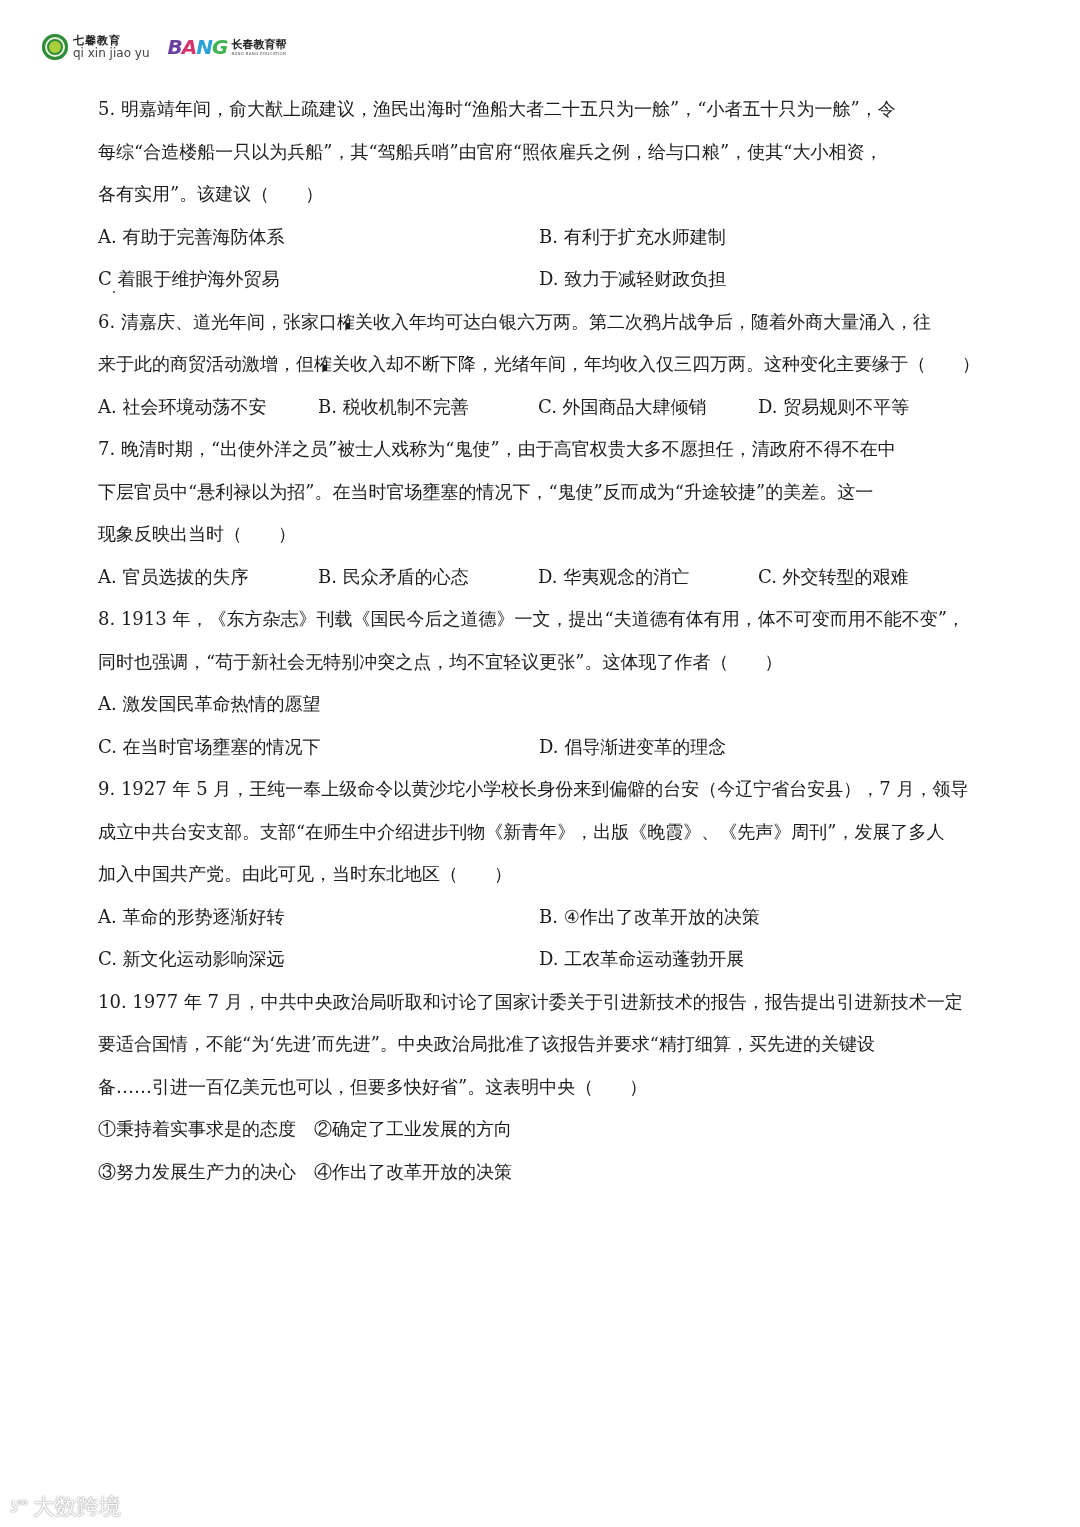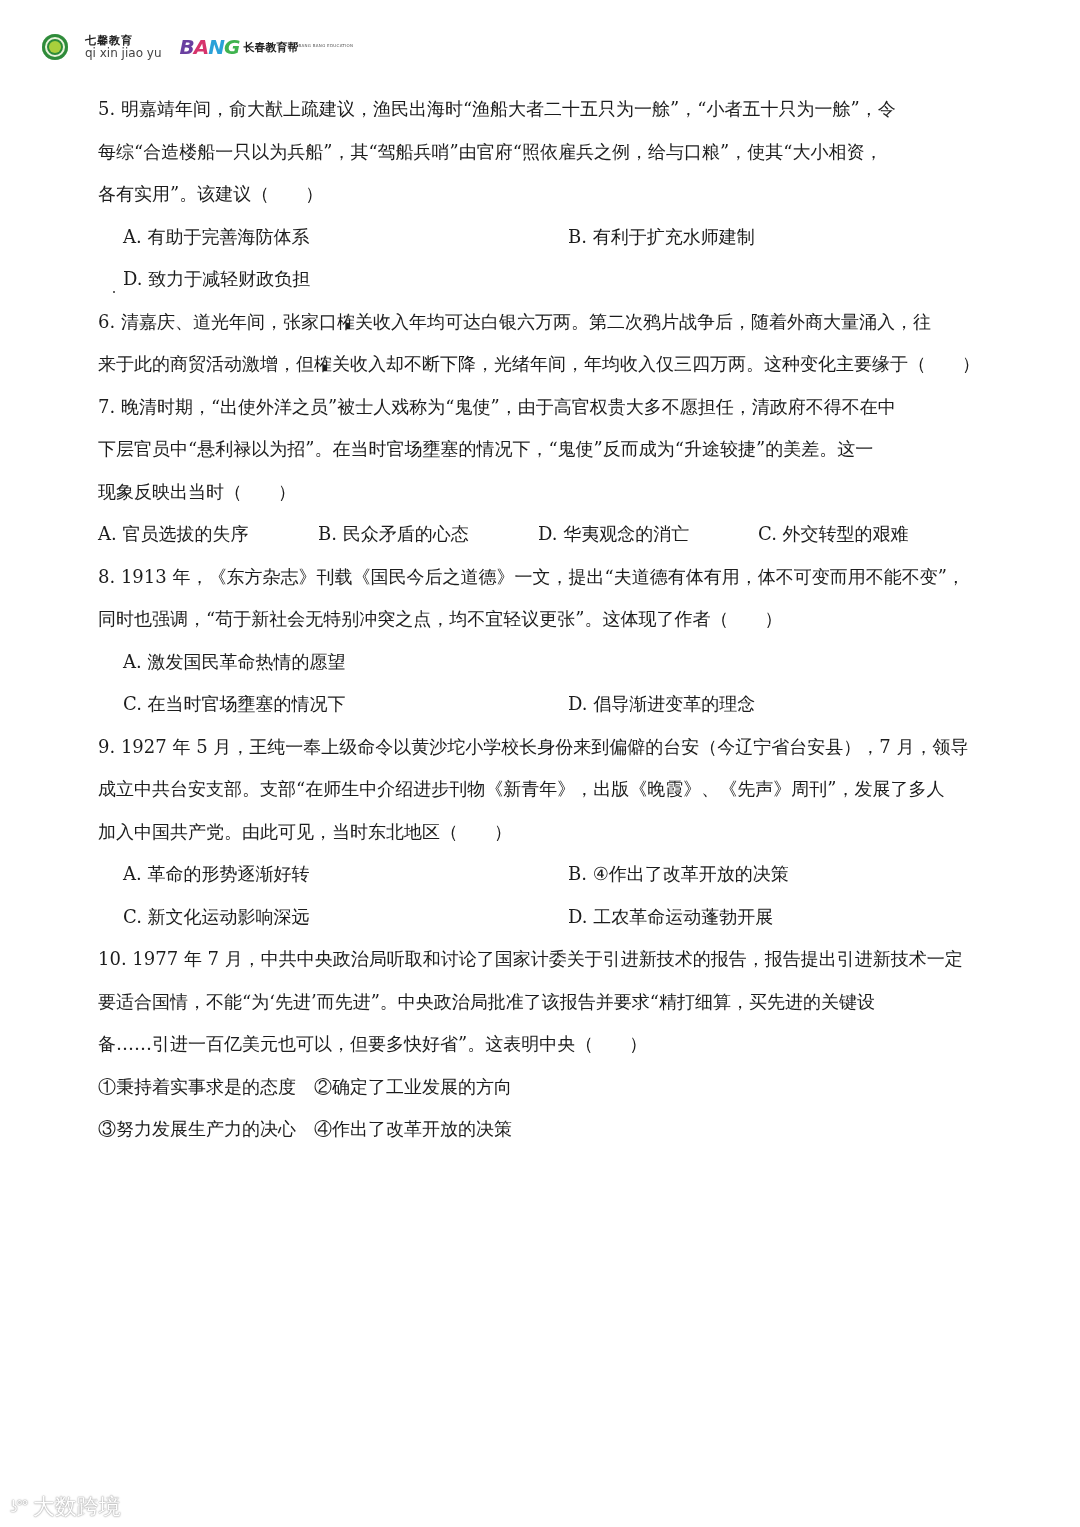--- a/index.html
+++ b/index.html
@@ -26,51 +26,51 @@
       background: #2e8b3a;
       position: relative;
       box-shadow: inset 0 0 0 3px #2e8b3a, inset 0 0 0 5px #e8f3da;
     }
     .logo1-mark::after {
       content: "";
       position: absolute; left: 7px; top: 7px;
       width: 12px; height: 12px; border-radius: 50% 50% 50% 50%;
       background: #a9cf3c;
     }
-    .logo1-text { margin-left: 17px; display: flex; flex-direction: column; line-height: 1; }
+    .logo1-text { margin-left: 5px; display: flex; flex-direction: column; line-height: 1; }
     .logo1-cn { font-size: 11px; font-weight: bold; color: #222; letter-spacing: 1px; font-family: "DejaVu Serif", serif; }
     .logo1-py { font-size: 12px; color: #444; font-family: "DejaVu Sans", sans-serif; margin-top: 1px; }
     .logo2 { display: flex; align-items: center; margin-left: 18px; }
     .logo2-mark {
       font-family: "DejaVu Sans", sans-serif;
       font-weight: bold; font-style: italic;
       font-size: 20px; letter-spacing: -1px;
     }
     .logo2-mark .c1 { color: #6a3fa0; }
     .logo2-mark .c2 { color: #d6336c; }
     .logo2-mark .c3 { color: #2aa1d8; }
     .logo2-mark .c4 { color: #3fb34f; }
-    .logo2-text { margin-left: 4px; display: flex; flex-direction: row; line-height: 1; }
+    .logo2-text { margin-left: 4px; display: flex; flex-direction: column; line-height: 1; }
     .logo2-cn { font-size: 11px; font-weight: bold; color: #222; font-family: "DejaVu Sans", sans-serif; }
     .logo2-en { font-size: 4px; color: #555; font-family: "DejaVu Sans", sans-serif; margin-top: 2px; letter-spacing: 0.3px; }
 
     .content {
       position: absolute;
       left: 98px;
       top: 88px;
       width: 890px;
     }
     .q-line, .opt-row, .stmt-row {
       font-size: 18px;
       line-height: 42.5px;
       height: 42.5px;
       white-space: nowrap;
     }
     .opt-row { display: flex; }
-    .opt-half { width: 441px; margin-left: 25px; }
+    .opt-half { width: 441px; }
     .opt-quarter { width: 220px; }
     .stray-dot {
       position: absolute;
       left: 113px; top: 291px;
       width: 2px; height: 2px; background: #333; border-radius: 50%;
     }
     .watermark {
       position: absolute;
       left: 10px;
       top: 1492px;
@@ -110,27 +110,34 @@
 
   <div>
     <div class="q-line">5. 明嘉靖年间，俞大猷上疏建议，渔民出海时“渔船大者二十五只为一艅”，“小者五十只为一艅”，令</div>
     <div class="q-line">每综“合造楼船一只以为兵船”，其“驾船兵哨”由官府“照依雇兵之例，给与口粮”，使其“大小相资，</div>
     <div class="q-line">各有实用”。该建议（　　）</div>
     <div class="opt-row">
       <div class="opt-half">A. 有助于完善海防体系</div>
       <div class="opt-half">B. 有利于扩充水师建制</div>
     </div>
     <div class="opt-row">
+      <div class="opt-half">C  着眼于维护海外贸易</div>
       <div class="opt-half">D. 致力于减轻财政负担</div>
     </div>
   </div>
 
   <div>
     <div class="q-line">6. 清嘉庆、道光年间，张家口榷关收入年均可达白银六万两。第二次鸦片战争后，随着外商大量涌入，往</div>
     <div class="q-line">来于此的商贸活动激增，但榷关收入却不断下降，光绪年间，年均收入仅三四万两。这种变化主要缘于（　　）</div>
+    <div class="opt-row">
+      <div class="opt-quarter">A. 社会环境动荡不安</div>
+      <div class="opt-quarter">B. 税收机制不完善</div>
+      <div class="opt-quarter">C. 外国商品大肆倾销</div>
+      <div class="opt-quarter">D. 贸易规则不平等</div>
+    </div>
   </div>
 
   <div>
     <div class="q-line">7. 晚清时期，“出使外洋之员”被士人戏称为“鬼使”，由于高官权贵大多不愿担任，清政府不得不在中</div>
     <div class="q-line">下层官员中“悬利禄以为招”。在当时官场壅塞的情况下，“鬼使”反而成为“升途较捷”的美差。这一</div>
     <div class="q-line">现象反映出当时（　　）</div>
     <div class="opt-row">
       <div class="opt-quarter">A. 官员选拔的失序</div>
       <div class="opt-quarter">B. 民众矛盾的心态</div>
       <div class="opt-quarter">D. 华夷观念的消亡</div>

